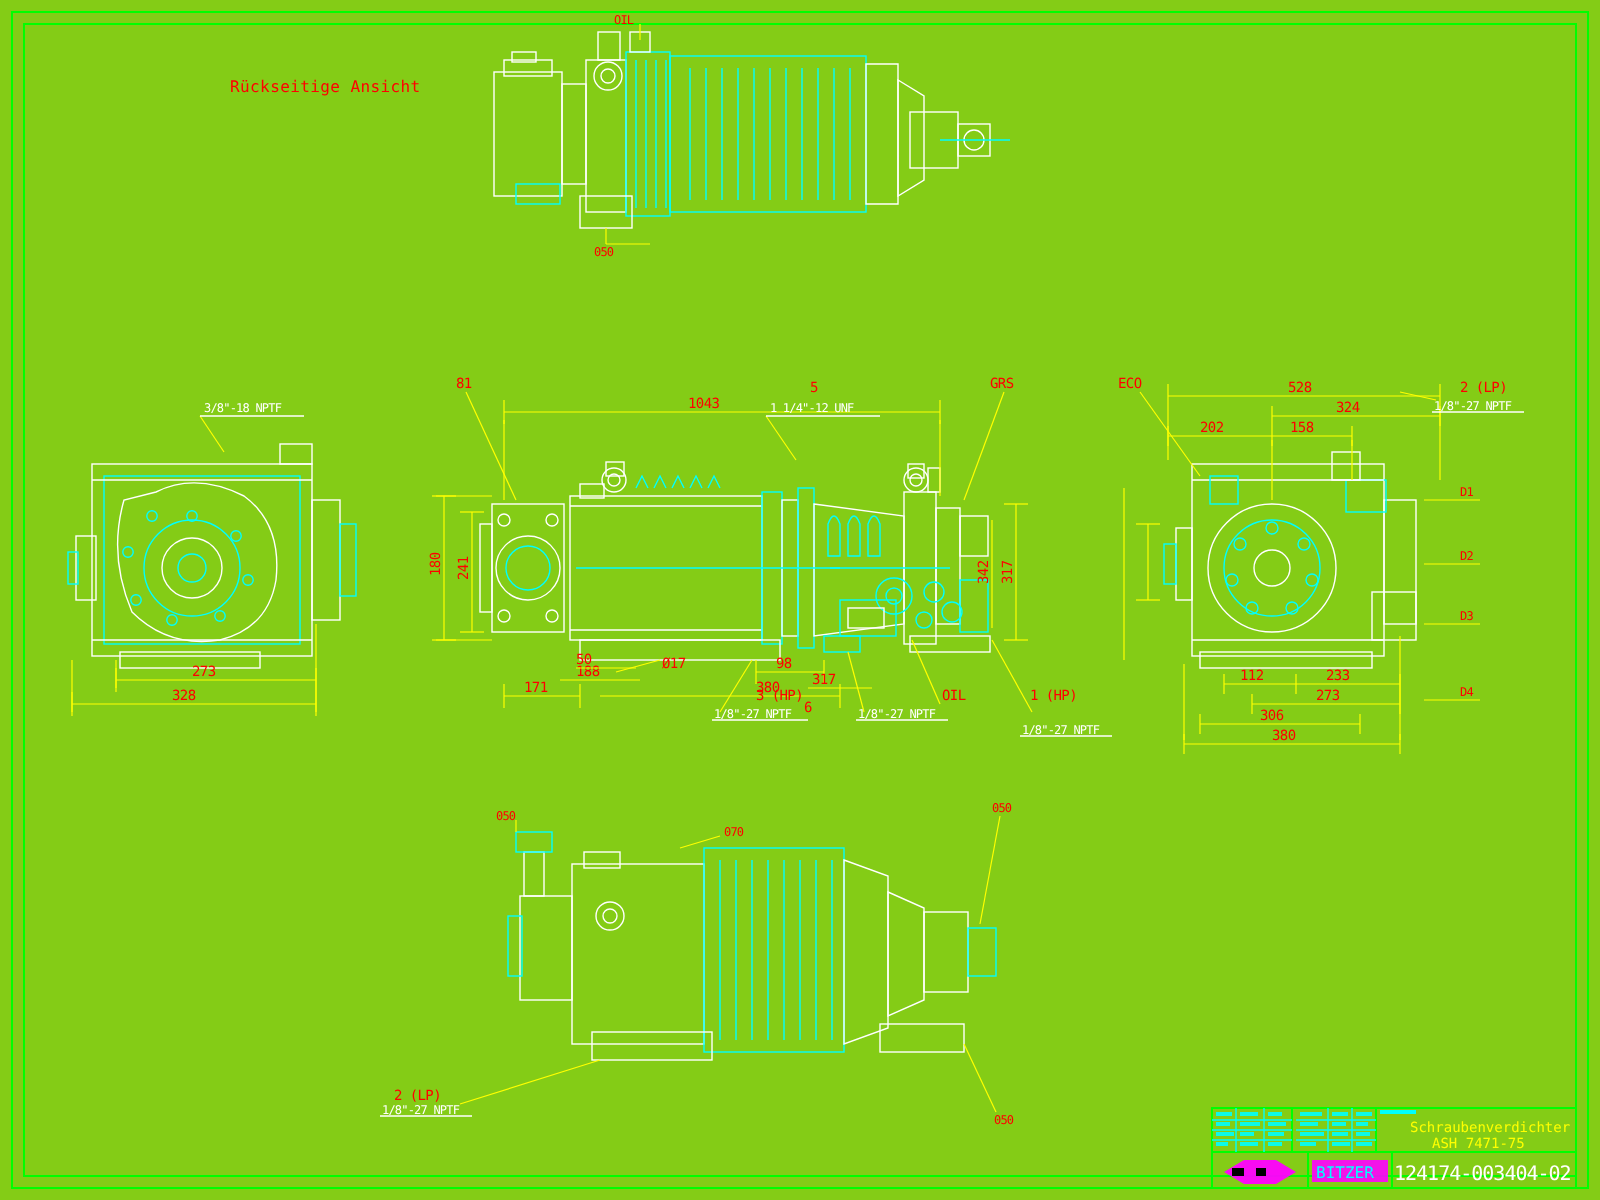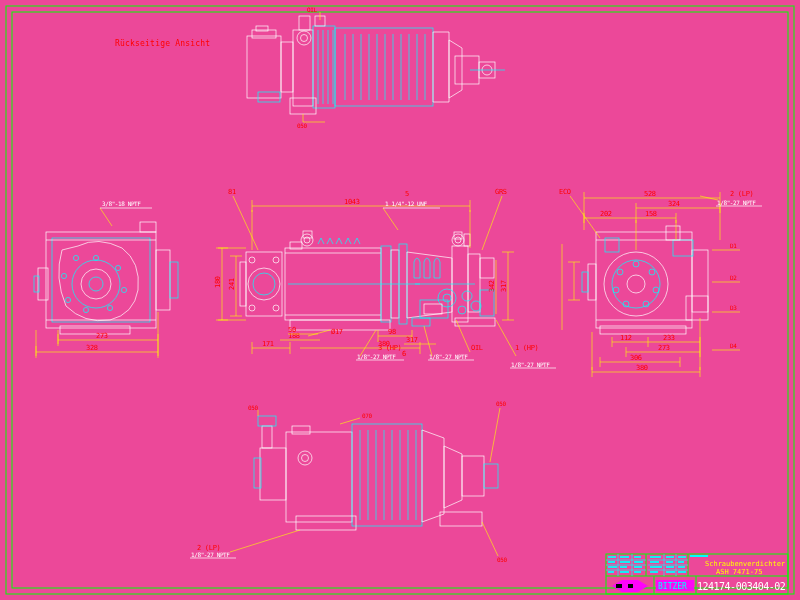--- a/index.html
+++ b/index.html
@@ -1,17 +1,17 @@
 <!DOCTYPE html>
 <html><head>
 <meta charset="utf-8">
 <style>
   html,body{margin:0;padding:0;background:#000;}
   body{width:800px;height:600px;overflow:hidden;font-family:"DejaVu Sans Mono",monospace;}
-  #stage{position:relative;width:800px;height:600px;background:#ec4899;}
+  #stage{position:relative;width:800px;height:600px;background:#84cc16;}
   svg{position:absolute;top:0;left:0;}
   .dimtxt{fill:#ff0000;font-family:"DejaVu Sans Mono",monospace;font-size:7px;letter-spacing:-0.3px;}
   .dimtxt-sm{fill:#ff0000;font-family:"DejaVu Sans Mono",monospace;font-size:6px;letter-spacing:-0.4px;}
   .whttxt{fill:#ffffff;font-family:"DejaVu Sans Mono",monospace;font-size:6px;letter-spacing:-0.4px;}
   .titletxt{fill:#ffff00;font-family:"DejaVu Sans Mono",monospace;font-size:7px;}
   .redbig{fill:#ff0000;font-family:"DejaVu Sans Mono",monospace;font-size:8px;letter-spacing:0.2px;}
   .cy{stroke:#00ffff;fill:none;stroke-width:0.7;}
   .wh{stroke:#ffffff;fill:none;stroke-width:0.7;}
   .ye{stroke:#ffff00;fill:none;stroke-width:0.6;}
   .gr{stroke:#00ff00;fill:none;stroke-width:1;}

